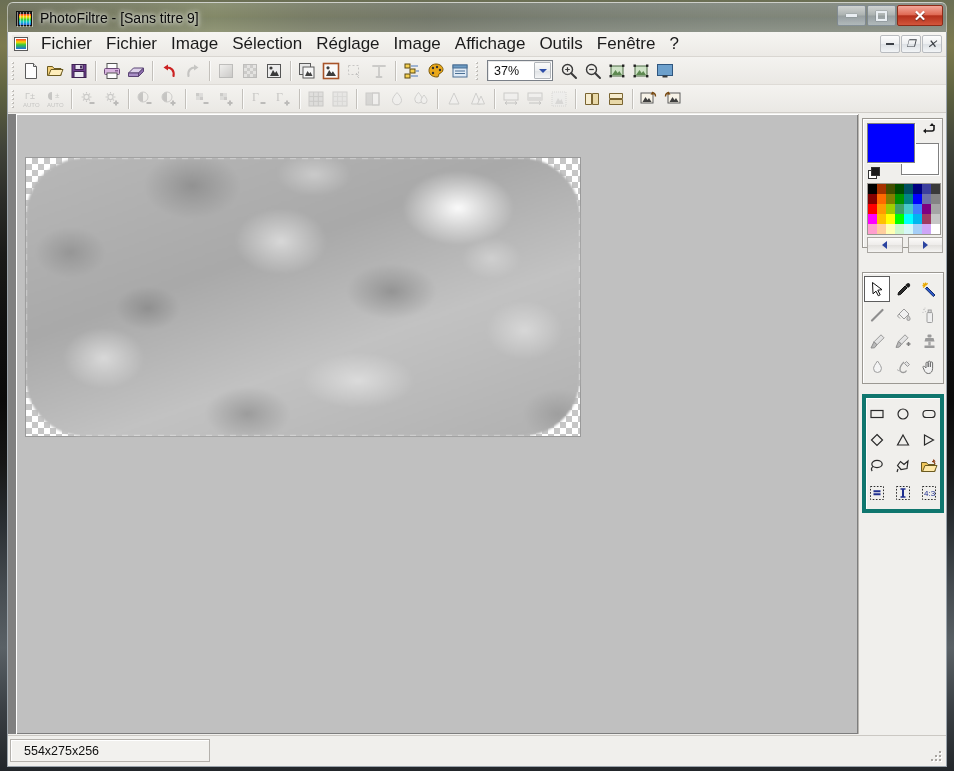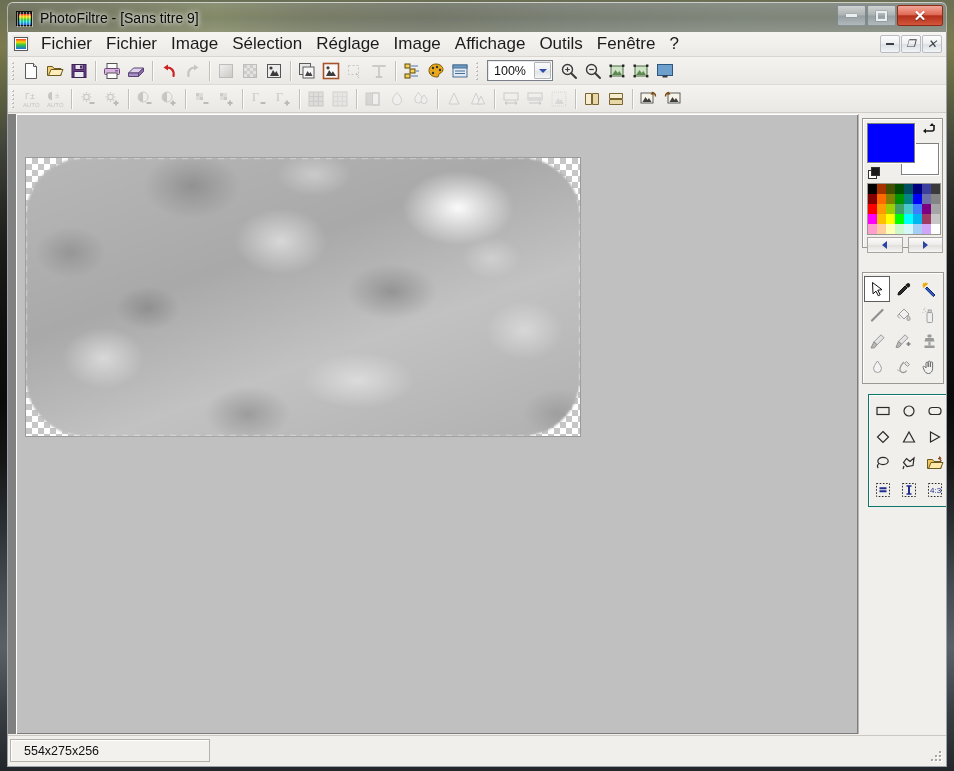--- a/index.html
+++ b/index.html
@@ -327,24 +327,24 @@
     display: flex; align-items: center; justify-content: center;
     border: 1px solid transparent; cursor: default;
   }
   .tool.selected {
     border: 1px solid #5d5d5d;
     background: #ffffff;
   }
 
   
   #shape-panel {
-    position: absolute; left: 9px; top: 280px;
+    position: absolute; left: 3px; top: 280px;
     width: 82px;
     background: #f0efec;
-    border: 1px solid #0f766e;
+    border: 4px solid #0f766e;
     box-shadow: inset 1px 1px 0 #ffffff;
     padding: 3px 2px;
   }
 
   
   #statusbar {
     position: absolute; left: 0; bottom: 0;
     width: 938px; height: 31px;
     background: #f0efec;
     border-top: 1px solid #cbc8c3;
@@ -570,21 +570,21 @@
         <svg width="18" height="18" viewBox="0 0 18 18">
           <rect x="2" y="3" width="14" height="12" fill="#dfeaf5" stroke="#4a6f94"></rect>
           <rect x="2" y="3" width="14" height="3" fill="#6d9cc4" stroke="#4a6f94"></rect>
           <path d="M4 9h10M4 11.5h10" stroke="#4a6f94" stroke-width="1"></path>
         </svg>
       </span>
 
       <span class="grip"></span>
 
       <span id="zoom-combo">
-        <span id="zoom-value">100%</span>
+        <span id="zoom-value">37%</span>
         <span id="zoom-arrow">
             <i class="tri"></i>
           </span>
       </span>
 
       <span class="tb-btn">
         <svg width="18" height="18" viewBox="0 0 18 18">
           <circle cx="7.5" cy="7.5" r="5" fill="none" stroke="#3a3a3a" stroke-width="1.4"></circle>
           <path d="M11.2 11.2L16 16" stroke="#3a3a3a" stroke-width="2" stroke-linecap="round"></path>
           <path d="M5.2 7.5h4.6M7.5 5.2v4.6" stroke="#3a3a3a" stroke-width="1.2"></path>

